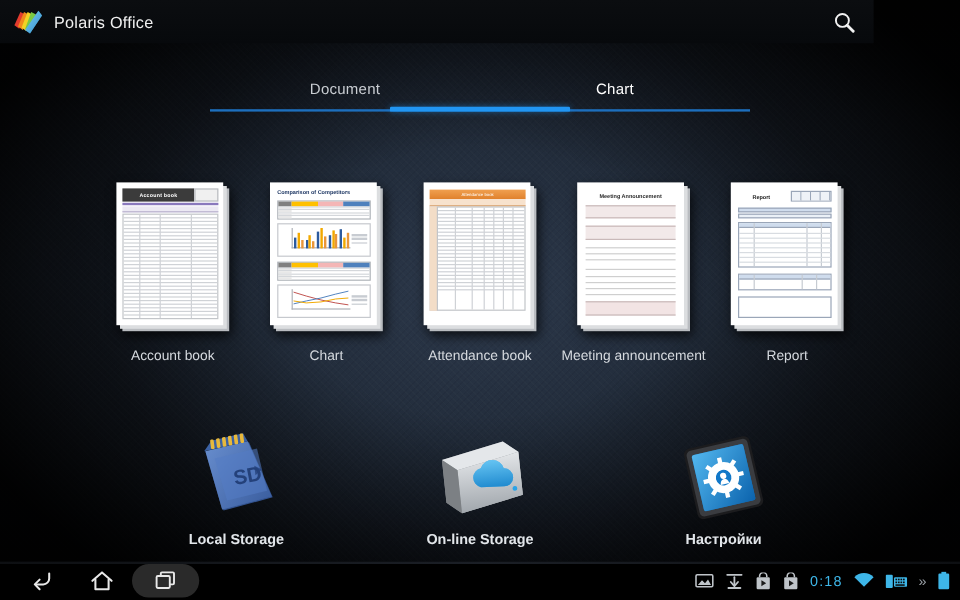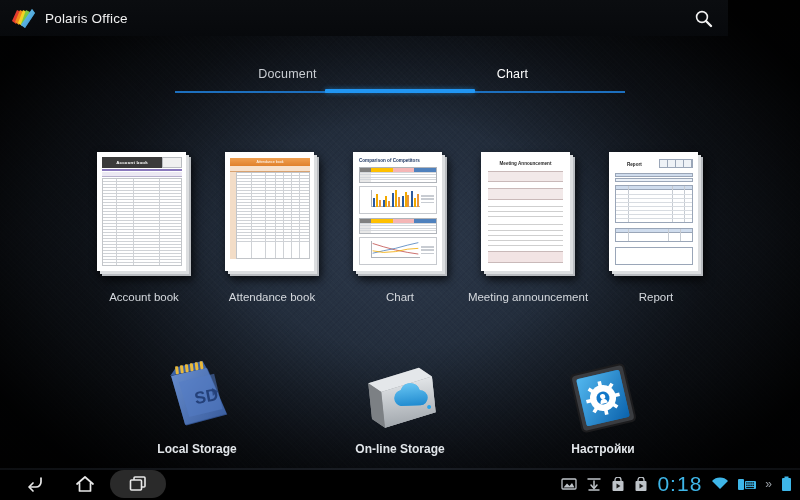--- a/index.html
+++ b/index.html
@@ -196,21 +196,21 @@
     position:absolute; left:0; bottom:0; width:800px; height:32px;
     background:#000; z-index:8; display:flex; align-items:center;
   }
   .sysbar-top { position:absolute; left:0; top:0; width:800px; height:2px;
     background:linear-gradient(90deg,#0d0f12,#1b1f26 50%,#0d0f12); }
   .nav-group { display:flex; align-items:center; height:32px; margin-left:10px; gap:0; }
   .nav-btn { width:50px; height:32px; display:flex; align-items:center; justify-content:center; }
   .nav-btn.recents { background:#2a2a2a; border-radius:15px; width:56px; height:28px; }
   .status-group { position:absolute; right:8px; top:0; height:32px; display:flex; align-items:center; gap:9px; }
   .status-icon { display:flex; align-items:center; justify-content:center; }
-  .clock { font-size:21px; color:#3eb6e8; letter-spacing:1px; font-family:"Liberation Sans", sans-serif; }
+  .clock { font-size:12px; color:#3eb6e8; letter-spacing:1px; font-family:"Liberation Sans", sans-serif; }
   .chev { color:#9aa0a6; font-size:12px; }
 </style>
 </head>
 <body>
 
 <div id="app">
 
   <div class="bg"></div>
   <div class="bg-texture"></div>
   <div class="bg-vign"></div>
@@ -293,66 +293,20 @@
                 <div class="r"></div>
               <div class="r"></div>
                 <div class="r"></div>
                 <div class="r"></div>
                 <div class="r"></div>
             </div>
           </div>
         </div>
       </div>
       <div class="tpl-label">Account book</div>
-    </div>
-
-    <div class="tpl-cell">
-      <div class="thumb-wrap">
-        <div class="page-back2"></div>
-          <div class="page-back1"></div>
-        <div class="page">
-          <div class="at-hdr">Attendance book</div>
-          <div class="at-sub"></div>
-          <div class="at-body">
-            <div class="vline" style="left:20px"></div>
-            <div class="vline" style="left:34px"></div>
-            <div class="vline" style="left:44px"></div>
-            <div class="vline" style="left:52px"></div>
-            <div class="vline" style="left:60px"></div>
-            <div class="vline" style="left:68px"></div>
-            <div class="mini-rows" style="top:0">
-              <div class="r"></div>
-                <div class="r"></div>
-                <div class="r"></div>
-                <div class="r"></div>
-              <div class="r"></div>
-                <div class="r"></div>
-                <div class="r"></div>
-                <div class="r"></div>
-              <div class="r"></div>
-                <div class="r"></div>
-                <div class="r"></div>
-                <div class="r"></div>
-              <div class="r"></div>
-                <div class="r"></div>
-                <div class="r"></div>
-                <div class="r"></div>
-              <div class="r"></div>
-                <div class="r"></div>
-                <div class="r"></div>
-                <div class="r"></div>
-              <div class="r"></div>
-                <div class="r"></div>
-                <div class="r"></div>
-            </div>
-          </div>
-          <div class="at-left"></div>
-        </div>
-      </div>
-      <div class="tpl-label">Attendance book</div>
     </div>
 
     <div class="tpl-cell">
       <div class="thumb-wrap">
         <div class="page-back2"></div>
           <div class="page-back1"></div>
         <div class="page">
           <div class="ch-title">Comparison of Competitors</div>
           <div class="ch-table" style="top:15px;">
             <div class="ch-thead">
@@ -464,20 +418,66 @@
             </svg>
             <div class="legend-box">
                 <i></i>
                 <i></i>
                 <i></i>
               </div>
           </div>
         </div>
       </div>
       <div class="tpl-label">Chart</div>
+    </div>
+
+    <div class="tpl-cell">
+      <div class="thumb-wrap">
+        <div class="page-back2"></div>
+          <div class="page-back1"></div>
+        <div class="page">
+          <div class="at-hdr">Attendance book</div>
+          <div class="at-sub"></div>
+          <div class="at-body">
+            <div class="vline" style="left:20px"></div>
+            <div class="vline" style="left:34px"></div>
+            <div class="vline" style="left:44px"></div>
+            <div class="vline" style="left:52px"></div>
+            <div class="vline" style="left:60px"></div>
+            <div class="vline" style="left:68px"></div>
+            <div class="mini-rows" style="top:0">
+              <div class="r"></div>
+                <div class="r"></div>
+                <div class="r"></div>
+                <div class="r"></div>
+              <div class="r"></div>
+                <div class="r"></div>
+                <div class="r"></div>
+                <div class="r"></div>
+              <div class="r"></div>
+                <div class="r"></div>
+                <div class="r"></div>
+                <div class="r"></div>
+              <div class="r"></div>
+                <div class="r"></div>
+                <div class="r"></div>
+                <div class="r"></div>
+              <div class="r"></div>
+                <div class="r"></div>
+                <div class="r"></div>
+                <div class="r"></div>
+              <div class="r"></div>
+                <div class="r"></div>
+                <div class="r"></div>
+            </div>
+          </div>
+          <div class="at-left"></div>
+        </div>
+      </div>
+      <div class="tpl-label">Attendance book</div>
     </div>
 
     <div class="tpl-cell">
       <div class="thumb-wrap">
         <div class="page-back2"></div>
           <div class="page-back1"></div>
         <div class="page">
           <div class="ma-title">Meeting Announcement</div>
           <div class="ma-band" style="top:19px; height:11px;"></div>
           <div class="ma-band" style="top:36px; height:12px;"></div>

